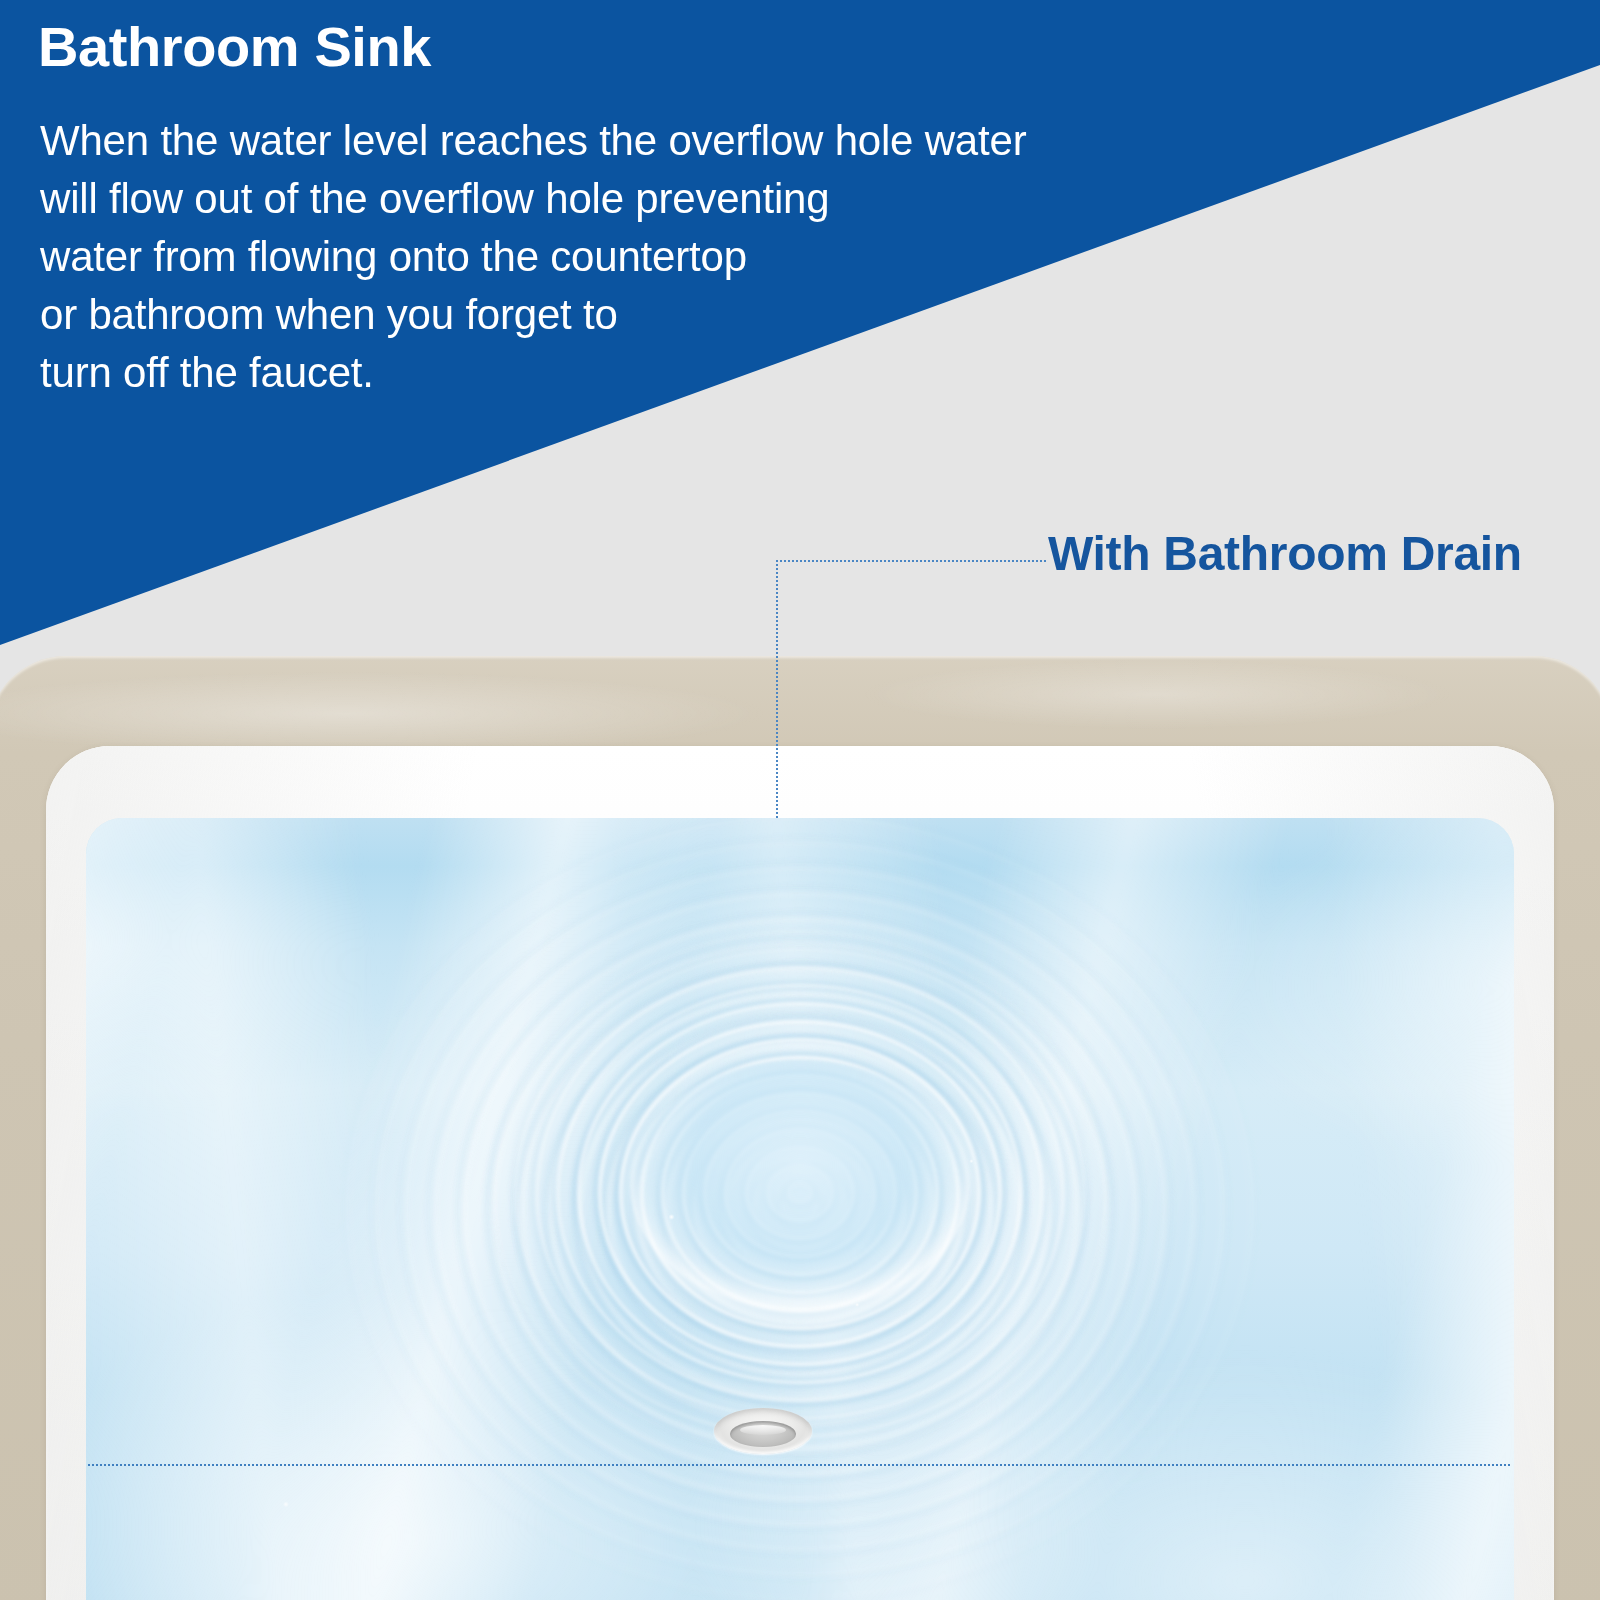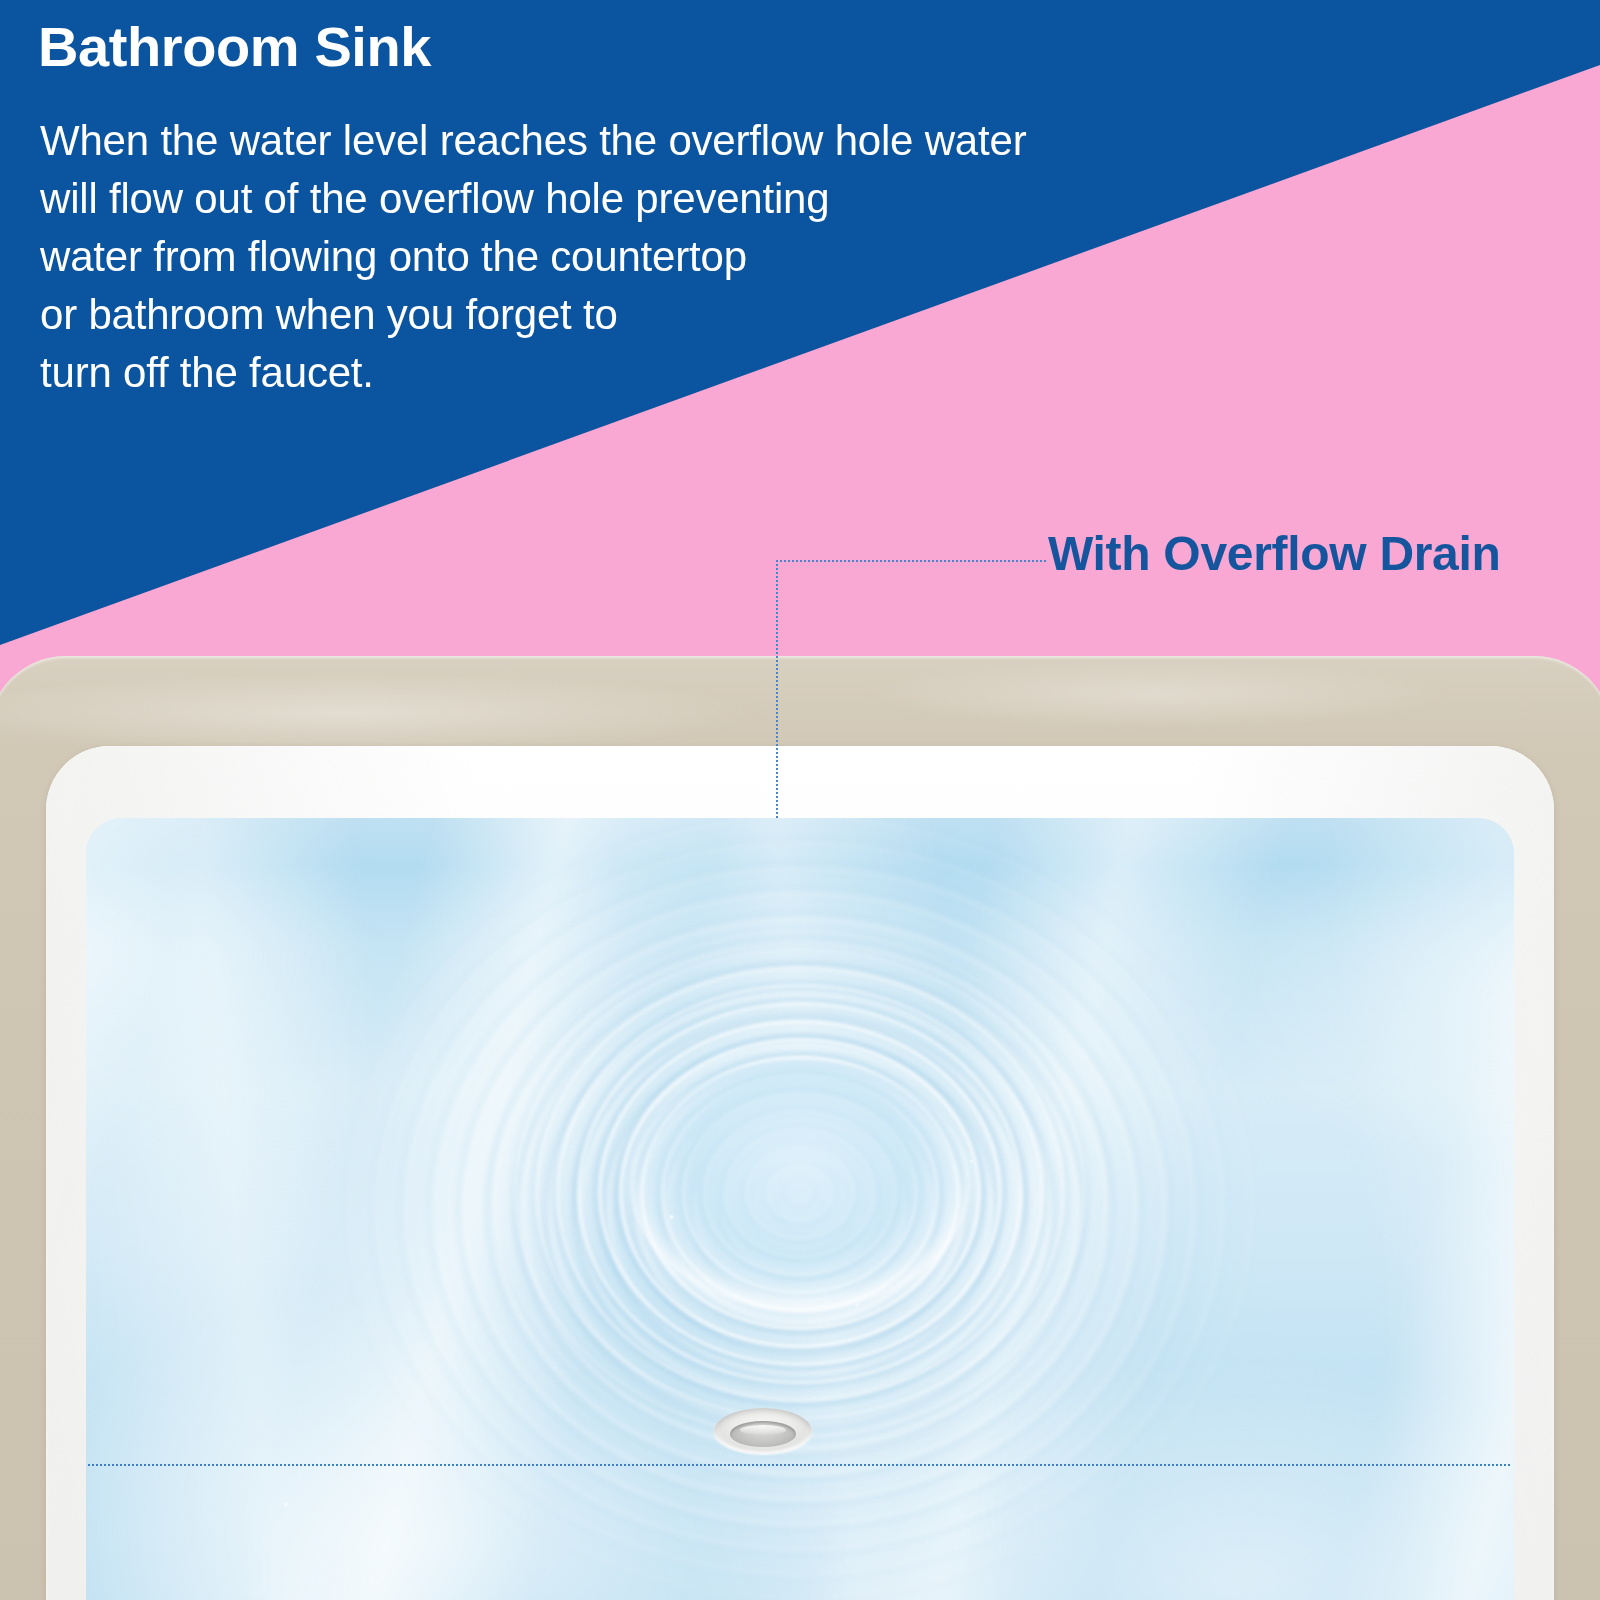--- a/index.html
+++ b/index.html
@@ -8,21 +8,21 @@
     font-family:"Liberation Sans", sans-serif;
     background:#ffffff;
     position:relative;
     overflow:hidden;
   }
 
   
   #stage {
     position:absolute; inset:0;
     width:1600px; height:1600px;
-    background:#f9a8d4;
+    background:#e5e5e5;
     overflow:hidden;
   }
 
   
   .sink-photo {
     position:absolute;
     left:0; top:648px;
     width:1600px; height:952px;
     overflow:hidden;
   }
@@ -273,15 +273,15 @@
     <div class="title">Bathroom Sink</div>
     <div class="body-copy">When the water level reaches the overflow hole water
 will flow out of the overflow hole preventing
 water from flowing onto the countertop
 or bathroom when you forget to
 turn off the faucet.</div>
   </div>
 
   <div class="leader-v"></div>
   <div class="leader-h"></div>
-  <div class="callout-label">With Overflow Drain</div>
+  <div class="callout-label">With Bathroom Drain</div>
 
 </div>
 
 </body></html>

